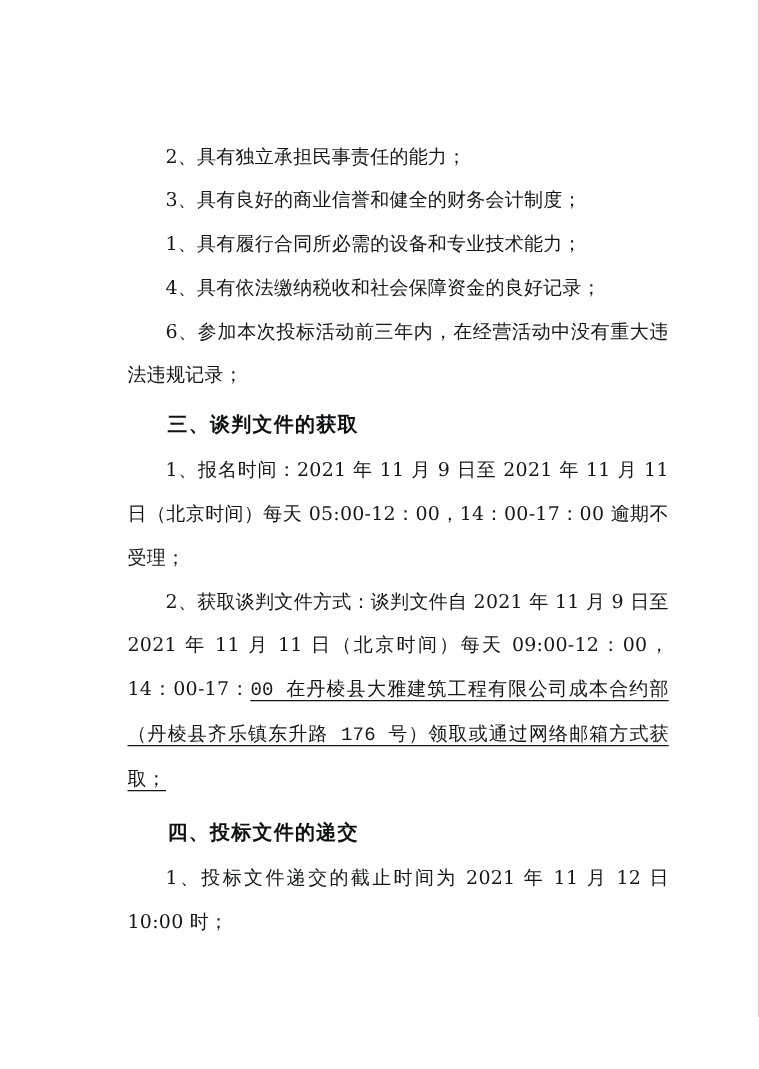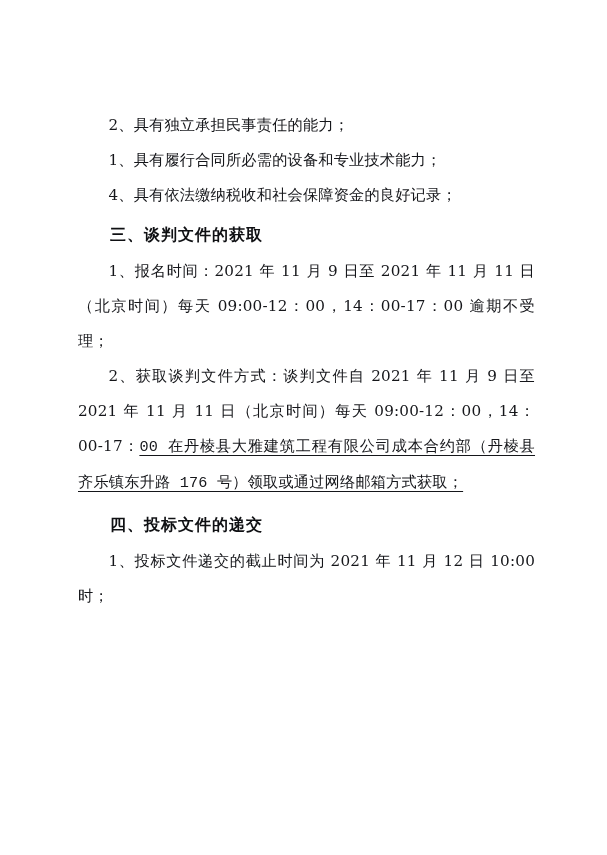--- a/index.html
+++ b/index.html
@@ -19,21 +19,21 @@
     height: 855px;
     background: #ffffff;
     box-sizing: border-box;
   }
   .content {
     position: absolute;
     left: 0;
     top: 0;
     width: 607px;
     height: 855px;
-    padding: 108px 72px 0 78px;
+    padding: 108px 72px 0 102px;
     box-sizing: border-box;
   }
   .para {
     font-family: "DejaVu Serif", "Liberation Serif", serif;
     font-size: 15.2px;
     line-height: 35px;
     color: #15161a;
     text-align: justify;
     text-justify: inter-ideograph;
     margin: 0;
@@ -60,28 +60,30 @@
   .spacer-sm { height: 3px; }
   .spacer-md { height: 5px; }
 </style>
 </head>
 <body>
 
 <div class="page">
   <div class="content">
 
     <p class="para indent">2、具有独立承担民事责任的能力；</p>
+    <p class="para indent">3、具有良好的商业信誉和健全的财务会计制度；</p>
     <p class="para indent">1、具有履行合同所必需的设备和专业技术能力；</p>
     <p class="para indent">4、具有依法缴纳税收和社会保障资金的良好记录；</p>
+    <p class="para indent">6、参加本次投标活动前三年内，在经营活动中没有重大违法违规记录；</p>
 
     <div class="spacer-sm"></div>
 
     <p class="heading">三、谈判文件的获取</p>
 
-    <p class="para indent">1、报名时间：2021 年 11 月 9 日至 2021 年 11 月 11 日（北京时间）每天 09:00-12：00，14：00-17：00 逾期不受理；</p>
+    <p class="para indent">1、报名时间：2021 年 11 月 9 日至 2021 年 11 月 11 日（北京时间）每天 05:00-12：00，14：00-17：00 逾期不受理；</p>
 
     <p class="para indent"><span>2、获取谈判文件方式：谈判文件自 2021 年 11 月 9 日至 2021 年 11 月 11 日（北京时间）每天 09:00-12：00，14：00-17：</span><span class="u">00 在丹棱县大雅建筑工程有限公司成本合约部（丹棱县齐乐镇东升路 176 号）领取或通过网络邮箱方式获取；</span></p>
 
 
     <div class="spacer-md"></div>
 
     <p class="heading">四、投标文件的递交</p>
 
     <p class="para indent">1、投标文件递交的截止时间为 2021 年 11 月 12 日 10:00 时；</p>
 

